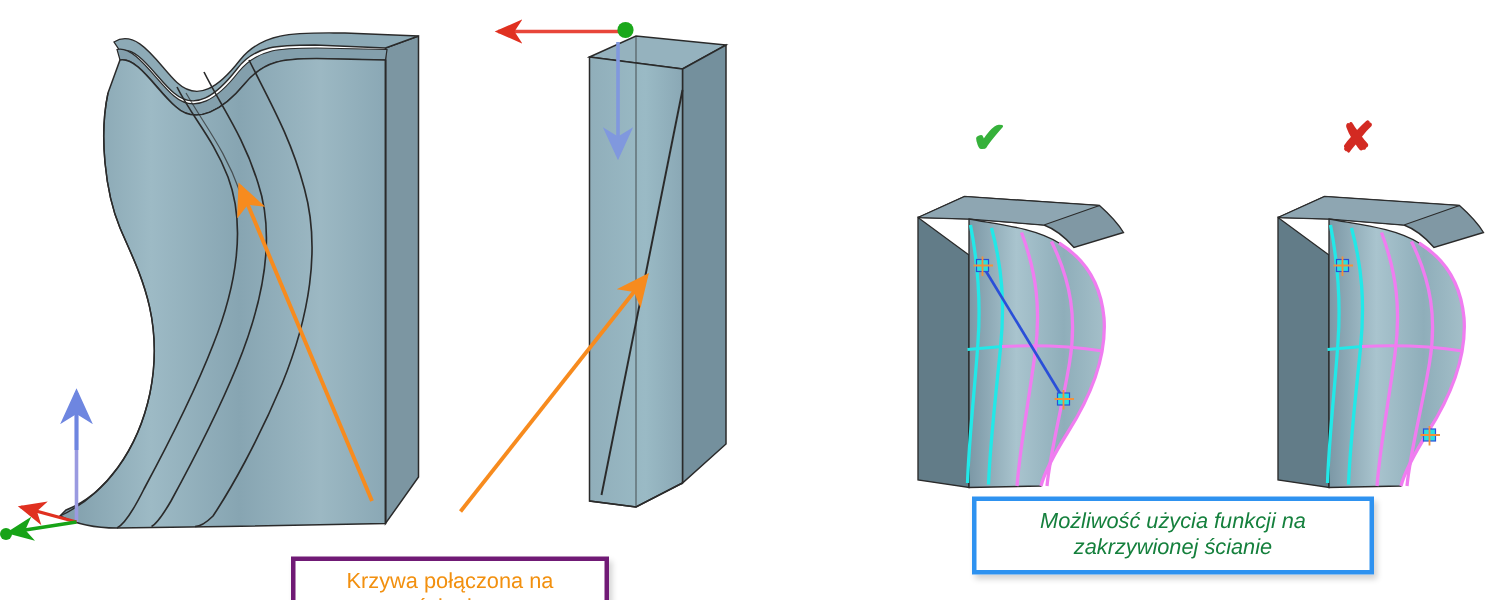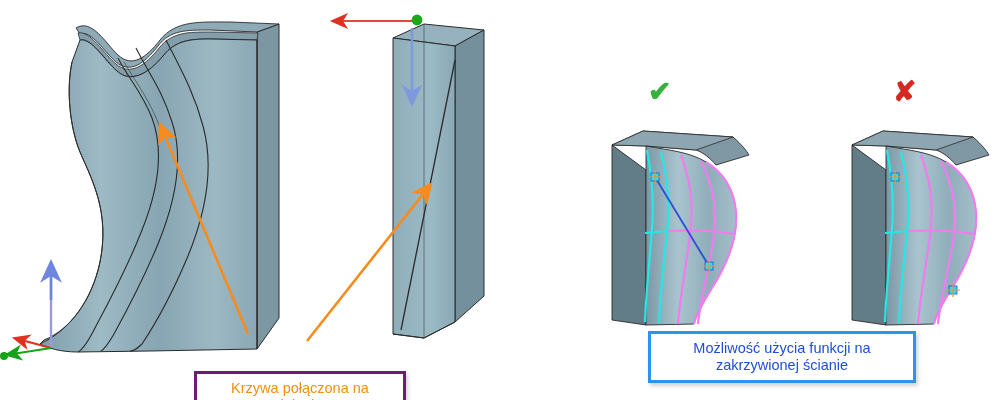--- a/index.html
+++ b/index.html
@@ -57,22 +57,23 @@
     font-size: 14.5px;
   }
   #callout-right {
     left: 648px;
     top: 331px;
     width: 268px;
     height: 52px;
     border: 3px solid #2E92F0;
   }
   #callout-right .callout-text {
-    color: #1d4ed8;
+    color: #15803d;
     font-size: 14.5px;
+    font-style: italic;
   }
   .mark {
     position: absolute;
     font-size: 28px;
     font-weight: bold;
     line-height: 1;
     user-select: none;
   }
   #mark-good {
     left: 648px;

